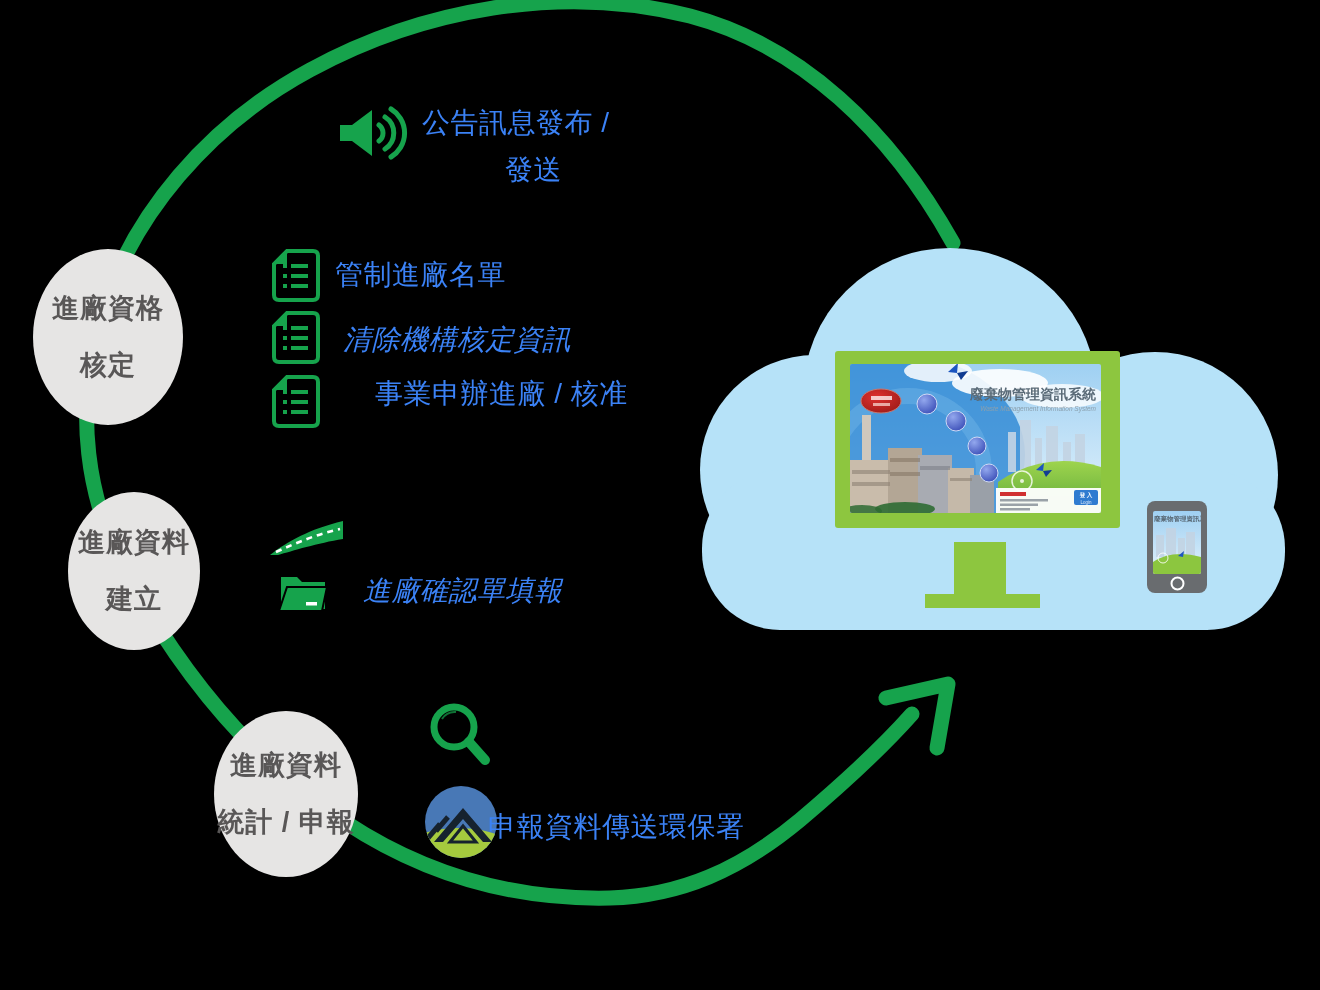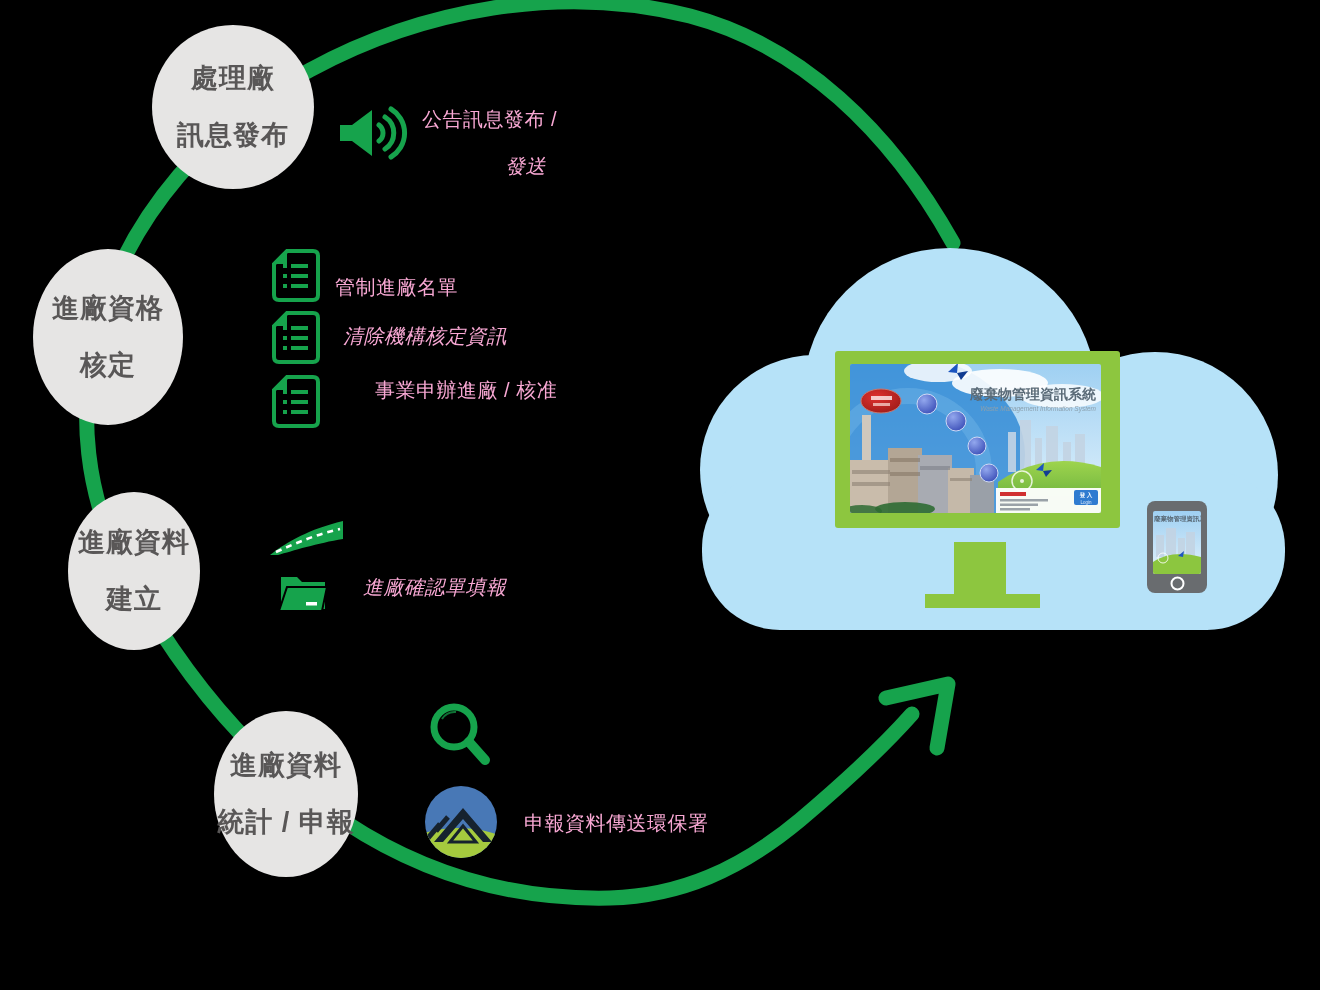--- a/index.html
+++ b/index.html
@@ -11,21 +11,21 @@
   .node{
     position:absolute;background:#e6e5e4;border-radius:50%;
     display:flex;flex-direction:column;align-items:center;justify-content:center;
     gap:30px;z-index:3;
   }
   .node span{
     display:block;font-size:27px;font-weight:700;color:#595757;
     white-space:nowrap;line-height:1;letter-spacing:1px;
   }
   .feature-label{
-    position:absolute;font-size:20px;font-weight:500;color:#f9a8d4;
+    position:absolute;font-size:28px;font-weight:500;color:#3b82f6;
     white-space:nowrap;line-height:1;z-index:3;letter-spacing:0.5px;
   }
   .icon-box{position:absolute;z-index:3;}
   svg{display:block;}
 </style>
 </head>
 <body>
 
 <div id="stage">
 
@@ -164,24 +164,20 @@
         </g>
         <path d="M1153 562 Q1172 549 1201 557 L1201 574 L1153 574 Z" fill="#8cc63f"></path>
         <circle cx="1163" cy="558" r="5" fill="none" stroke="#ffffff" stroke-width="1" opacity="0.85"></circle>
         <path d="M1178 556 l6 -5 l-1 6 z" fill="#1c55c0"></path>
         <text x="1154" y="521" font-size="6.5" font-weight="bold" fill="#5a6b78">廢棄物管理資訊系統</text>
       </g>
       <circle cx="1177.5" cy="583.5" r="6" fill="none" stroke="#ffffff" stroke-width="2"></circle>
     </g>
   </svg>
 
-  <div class="node" style="left:152px;top:25px;width:162px;height:164px;">
-    <span>處理廠</span>
-    <span>訊息發布</span>
-  </div>
   <div class="node" style="left:33px;top:249px;width:150px;height:176px;">
     <span>進廠資格</span>
     <span>核定</span>
   </div>
   <div class="node" style="left:68px;top:492px;width:132px;height:158px;">
     <span>進廠資料</span>
     <span>建立</span>
   </div>
   <div class="node" style="left:214px;top:711px;width:144px;height:166px;">
     <span>進廠資料</span>
@@ -190,37 +186,37 @@
 
   <div class="icon-box" style="left:338px;top:103px;">
     <svg width="70" height="60" viewBox="0 0 70 60">
       <path d="M2 22 h12 v16 h-12 z M14 38 v-16 l20 -15 v46 z" fill="#16a34c"></path>
       <path d="M41 22 a10 10 0 0 1 0 16" fill="none" stroke="#16a34c" stroke-width="5" stroke-linecap="round"></path>
       <path d="M47 14 a19 19 0 0 1 0 32" fill="none" stroke="#16a34c" stroke-width="5" stroke-linecap="round"></path>
       <path d="M53 6 a28 28 0 0 1 0 48" fill="none" stroke="#16a34c" stroke-width="5" stroke-linecap="round"></path>
     </svg>
   </div>
   <div class="feature-label" style="left:422px;top:109px;">公告訊息發布 /</div>
-  <div class="feature-label" style="left:505px;top:156px;font-style:italic;">發送</div>
+  <div class="feature-label" style="left:505px;top:156px;">發送</div>
 
   <div class="icon-box" style="left:270px;top:248px;">
     <svg width="52" height="56" viewBox="0 0 52 56">
       <path d="M17 3 H43 Q48 3 48 8 V47 Q48 52 43 52 H9 Q4 52 4 47 V16 Z" fill="none" stroke="#16a34c" stroke-width="4"></path>
       <path d="M17 3 L4 16 L17 16 Z" fill="#16a34c"></path>
       <g stroke="#16a34c" stroke-width="4">
         <line x1="13" y1="18" x2="17" y2="18"></line>
           <line x1="21" y1="18" x2="38" y2="18"></line>
         <line x1="13" y1="28" x2="17" y2="28"></line>
           <line x1="21" y1="28" x2="38" y2="28"></line>
         <line x1="13" y1="38" x2="17" y2="38"></line>
           <line x1="21" y1="38" x2="38" y2="38"></line>
       </g>
     </svg>
   </div>
-  <div class="feature-label" style="left:335px;top:277px;text-align:right;">管制進廠名單</div>
+  <div class="feature-label" style="left:335px;top:261px;text-align:right;">管制進廠名單</div>
 
   <div class="icon-box" style="left:270px;top:310px;">
     <svg width="52" height="56" viewBox="0 0 52 56">
       <path d="M17 3 H43 Q48 3 48 8 V47 Q48 52 43 52 H9 Q4 52 4 47 V16 Z" fill="none" stroke="#16a34c" stroke-width="4"></path>
       <path d="M17 3 L4 16 L17 16 Z" fill="#16a34c"></path>
       <g stroke="#16a34c" stroke-width="4">
         <line x1="13" y1="18" x2="17" y2="18"></line>
           <line x1="21" y1="18" x2="38" y2="18"></line>
         <line x1="13" y1="28" x2="17" y2="28"></line>
           <line x1="21" y1="28" x2="38" y2="28"></line>
@@ -281,15 +277,15 @@
       <g clip-path="url(#epaClip)">
         <rect x="0" y="0" width="74" height="74" fill="#4878b6"></rect>
         <path d="M0 48 C 22 41, 52 41, 74 50 L74 74 L0 74 Z" fill="#a5ca3e"></path>
         <path d="M10 57 L39 23 L68 57 L59 57 L39 34 L19 57 Z" fill="#16222e"></path>
         <path d="M26 57 L39 41 L52 57 Z" fill="#a5ca3e" stroke="#16222e" stroke-width="3"></path>
         <path d="M12 46 L24 32" stroke="#16222e" stroke-width="5"></path>
         <path d="M4 53 L16 39" stroke="#16222e" stroke-width="5"></path>
       </g>
     </svg>
   </div>
-  <div class="feature-label" style="left:524px;top:813px;">申報資料傳送環保署</div>
+  <div class="feature-label" style="left:488px;top:813px;">申報資料傳送環保署</div>
 
 </div>
 
 </body></html>

